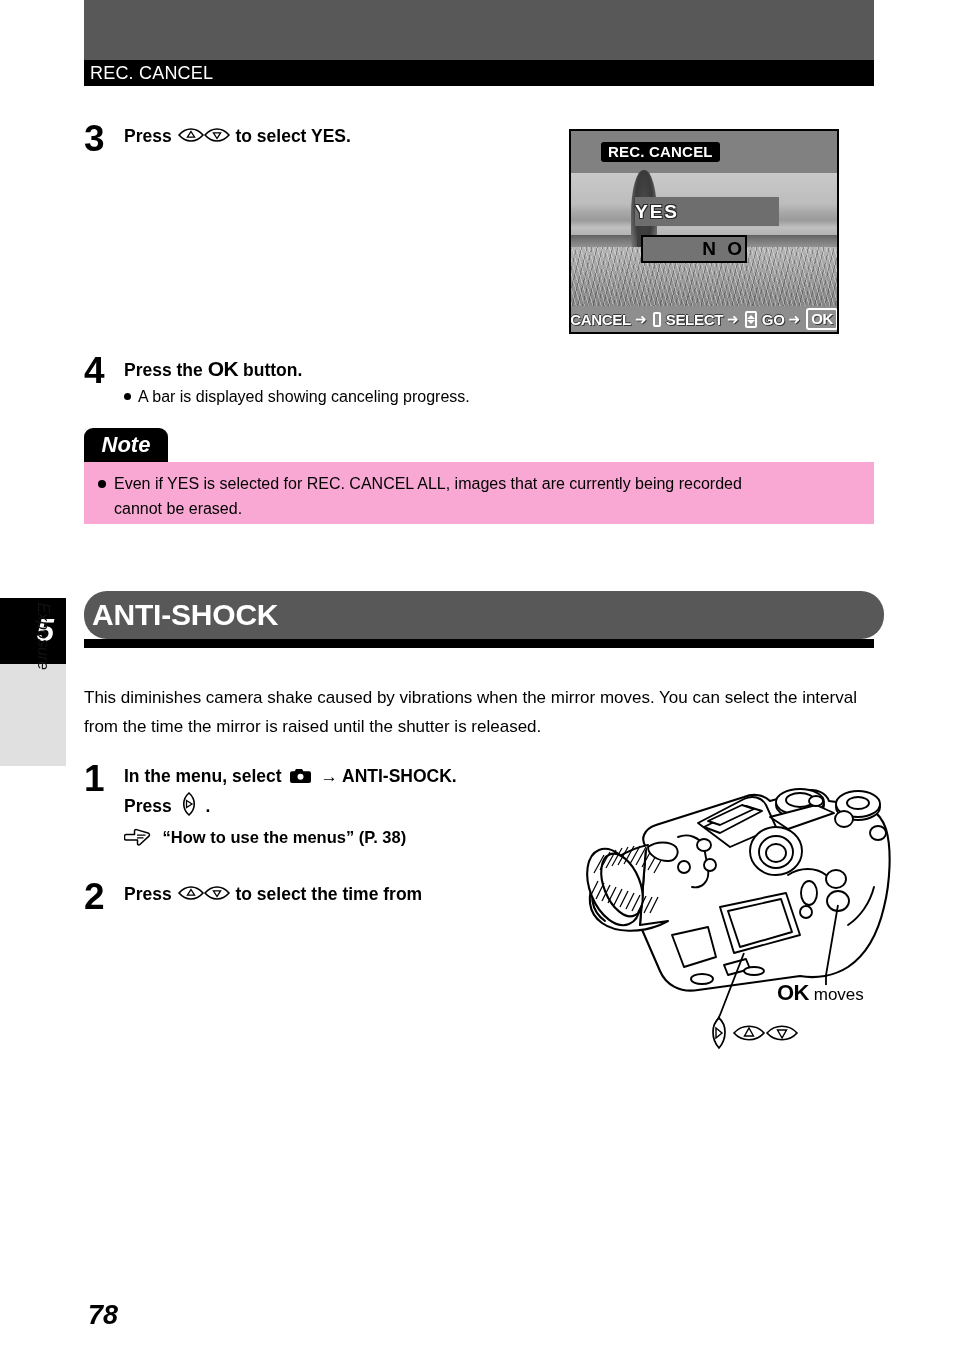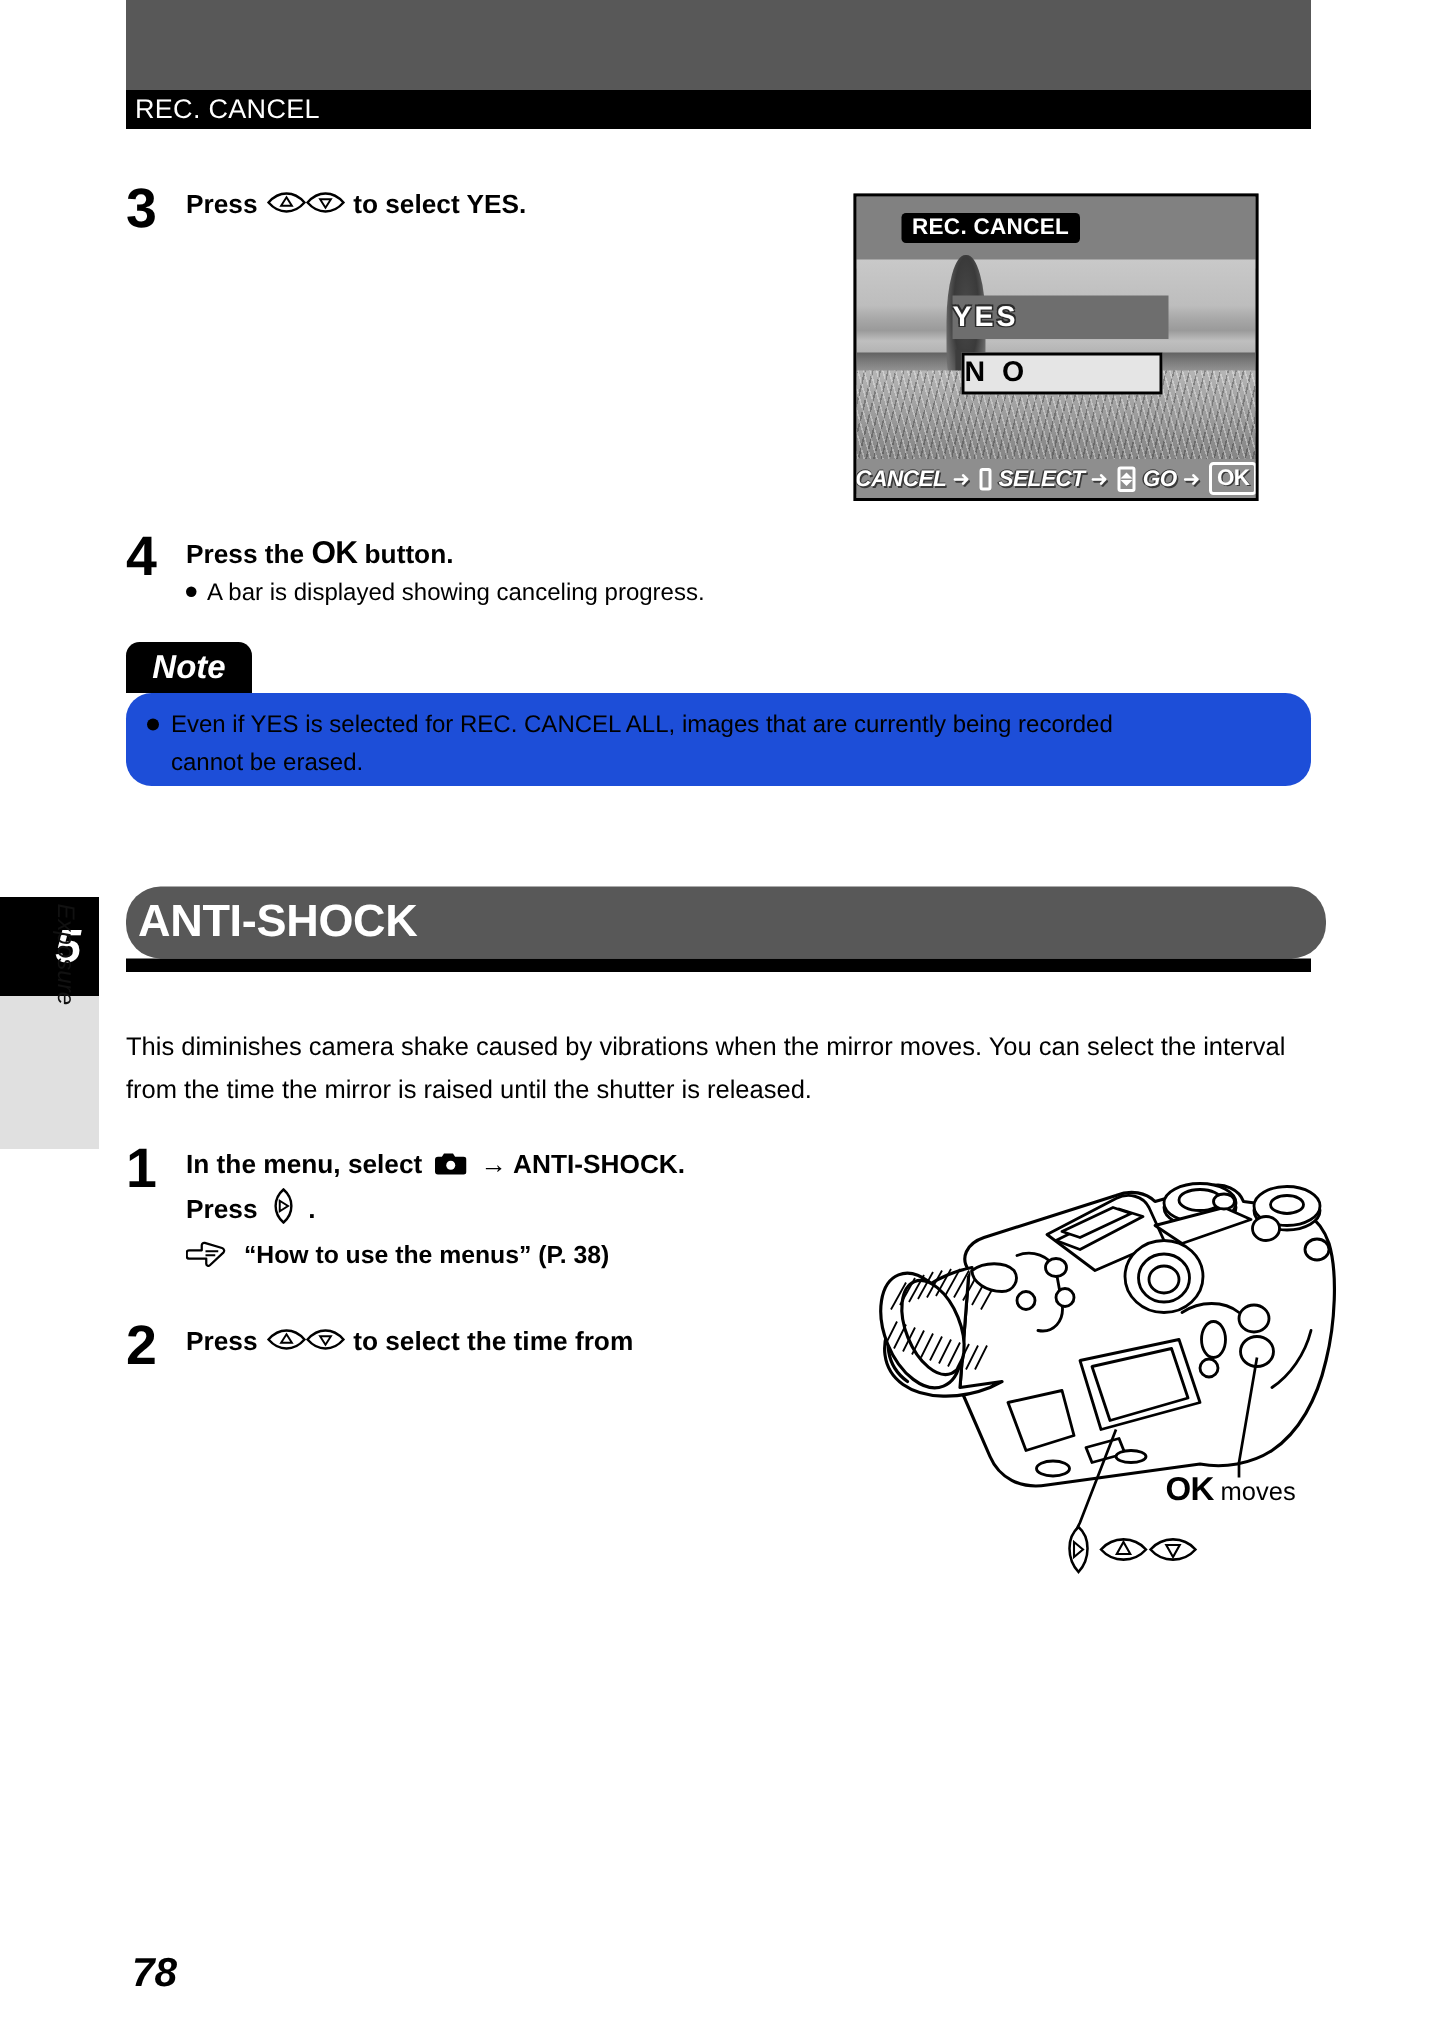--- a/index.html
+++ b/index.html
@@ -157,26 +157,26 @@
   #lcd-yes .lbl {
     color: #fff;
     font-size: 19px;
     font-weight: bold;
     letter-spacing: 2px;
     text-shadow: 1px 1px 0 #2a2a2a, -1px 1px 0 #2a2a2a, 1px -1px 0 #2a2a2a, -1px -1px 0 #2a2a2a;
   }
   #lcd-no {
     position: absolute;
     left: 70px; top: 104px;
-    width: 134px; height: 28px;
-    background: #e5e5e5;
+    width: 106px; height: 28px;
+    background: #737373;
     border: 2px solid #000;
     box-sizing: border-box;
     z-index: 4;
-    display: flex; align-items: center; justify-content: flex-start;
+    display: flex; align-items: center; justify-content: flex-end;
   }
   #lcd-no .lbl {
     color: #000;
     font-size: 19px;
     font-weight: bold;
     letter-spacing: 3px;
   }
   #lcd-footer {
     position: absolute;
     left: 0; bottom: 0;
@@ -188,21 +188,20 @@
     gap: 5px;
     z-index: 5;
   }
   #lcd-footer .f-word {
     color: #fff;
     font-size: 15px;
     font-weight: bold;
     letter-spacing: -0.3px;
     font-family: "Liberation Sans", sans-serif;
     text-shadow: 1px 1px 0 #3a3a3a, -1px 0 0 #3a3a3a, 0 -1px 0 #3a3a3a;
-    font-style: italic;
   }
   #lcd-footer .f-arrow {
     color: #fff;
     font-size: 14px;
     margin: 0 1px 0 -1px;
     text-shadow: 1px 1px 0 #3a3a3a;
   }
   .menu-icon-box {
     width: 18px; height: 15px;
     border: 2px solid #fff;
@@ -255,24 +254,23 @@
     color: #fff;
     font-size: 22px;
     font-weight: bold;
     font-style: italic;
     display: flex; align-items: center; justify-content: center;
   }
   #note-body {
     position: absolute;
     left: 84px; top: 462px;
     width: 790px; height: 62px;
-    background: #1d4ed8;
+    background: #f9a8d4;
     box-sizing: border-box;
     padding: 9px 4px 0 14px;
-    border-radius: 17px;
   }
   #note-body .note-line {
     font-size: 16px;
     line-height: 25px;
   }
   #note-body .note-line .nb-dot {
     display: inline-block;
     width: 8px; height: 8px;
     border-radius: 50%;
     background: #000;

